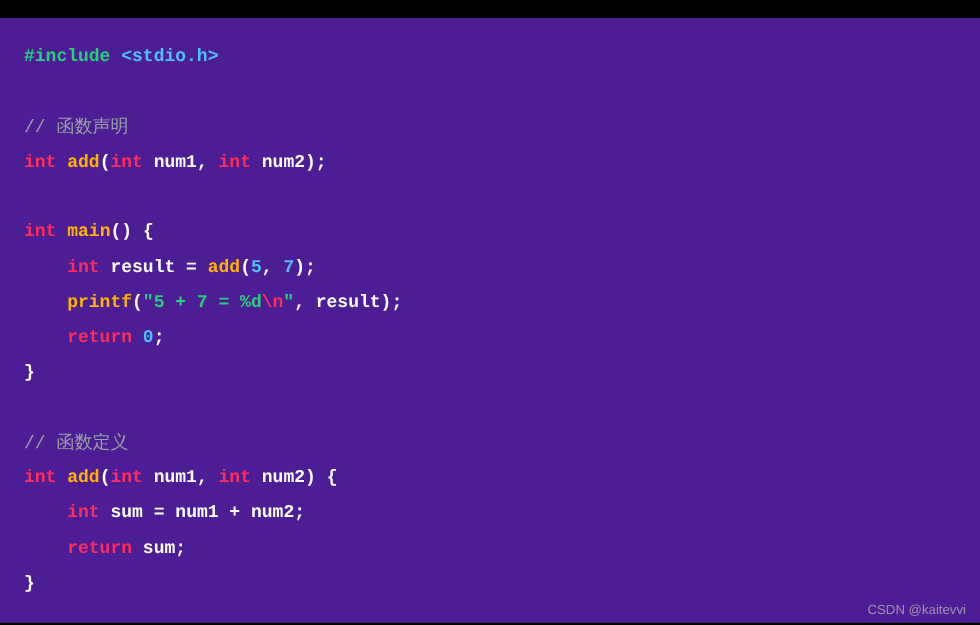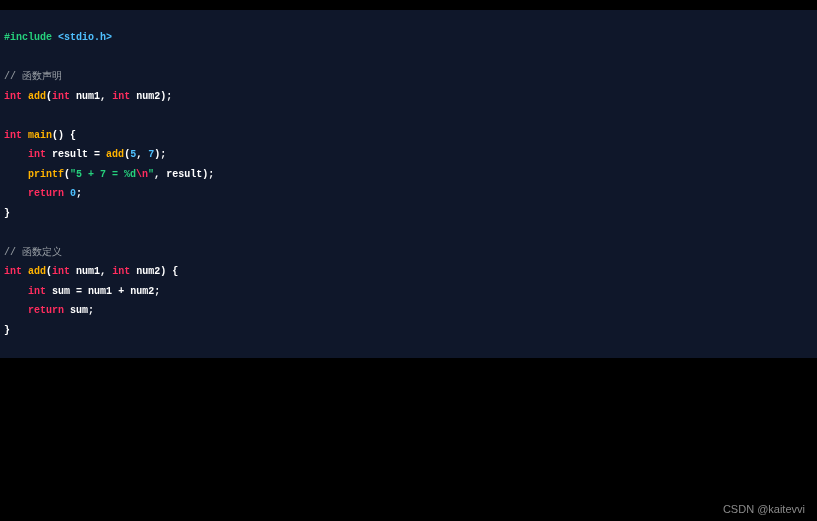--- a/index.html
+++ b/index.html
@@ -5,24 +5,24 @@
   body {
     margin: 0;
     padding: 0;
     background: #000;
     width: 817px;
     height: 521px;
     overflow: hidden;
     position: relative;
   }
   .code-block {
-    background: #0f172a;
-    padding: 18px 4px;
+    background: #4c1d95;
+    padding: 18px 20px;
     font-family: Consolas, "Courier New", monospace;
-    font-size: 10px;
+    font-size: 15px;
     line-height: 1.95;
     color: #fff;
     font-weight: bold;
   }
   .tok-preproc   { color: #26d07c; }  
   .tok-header    { color: #4fc1ff; }  
   .tok-comment   { color: #9aa0a6; font-weight: normal; }
   .tok-keyword   { color: #ff2d5e; }  
   .tok-func      { color: #ffb300; }  
   .tok-ident     { color: #ffffff; }

